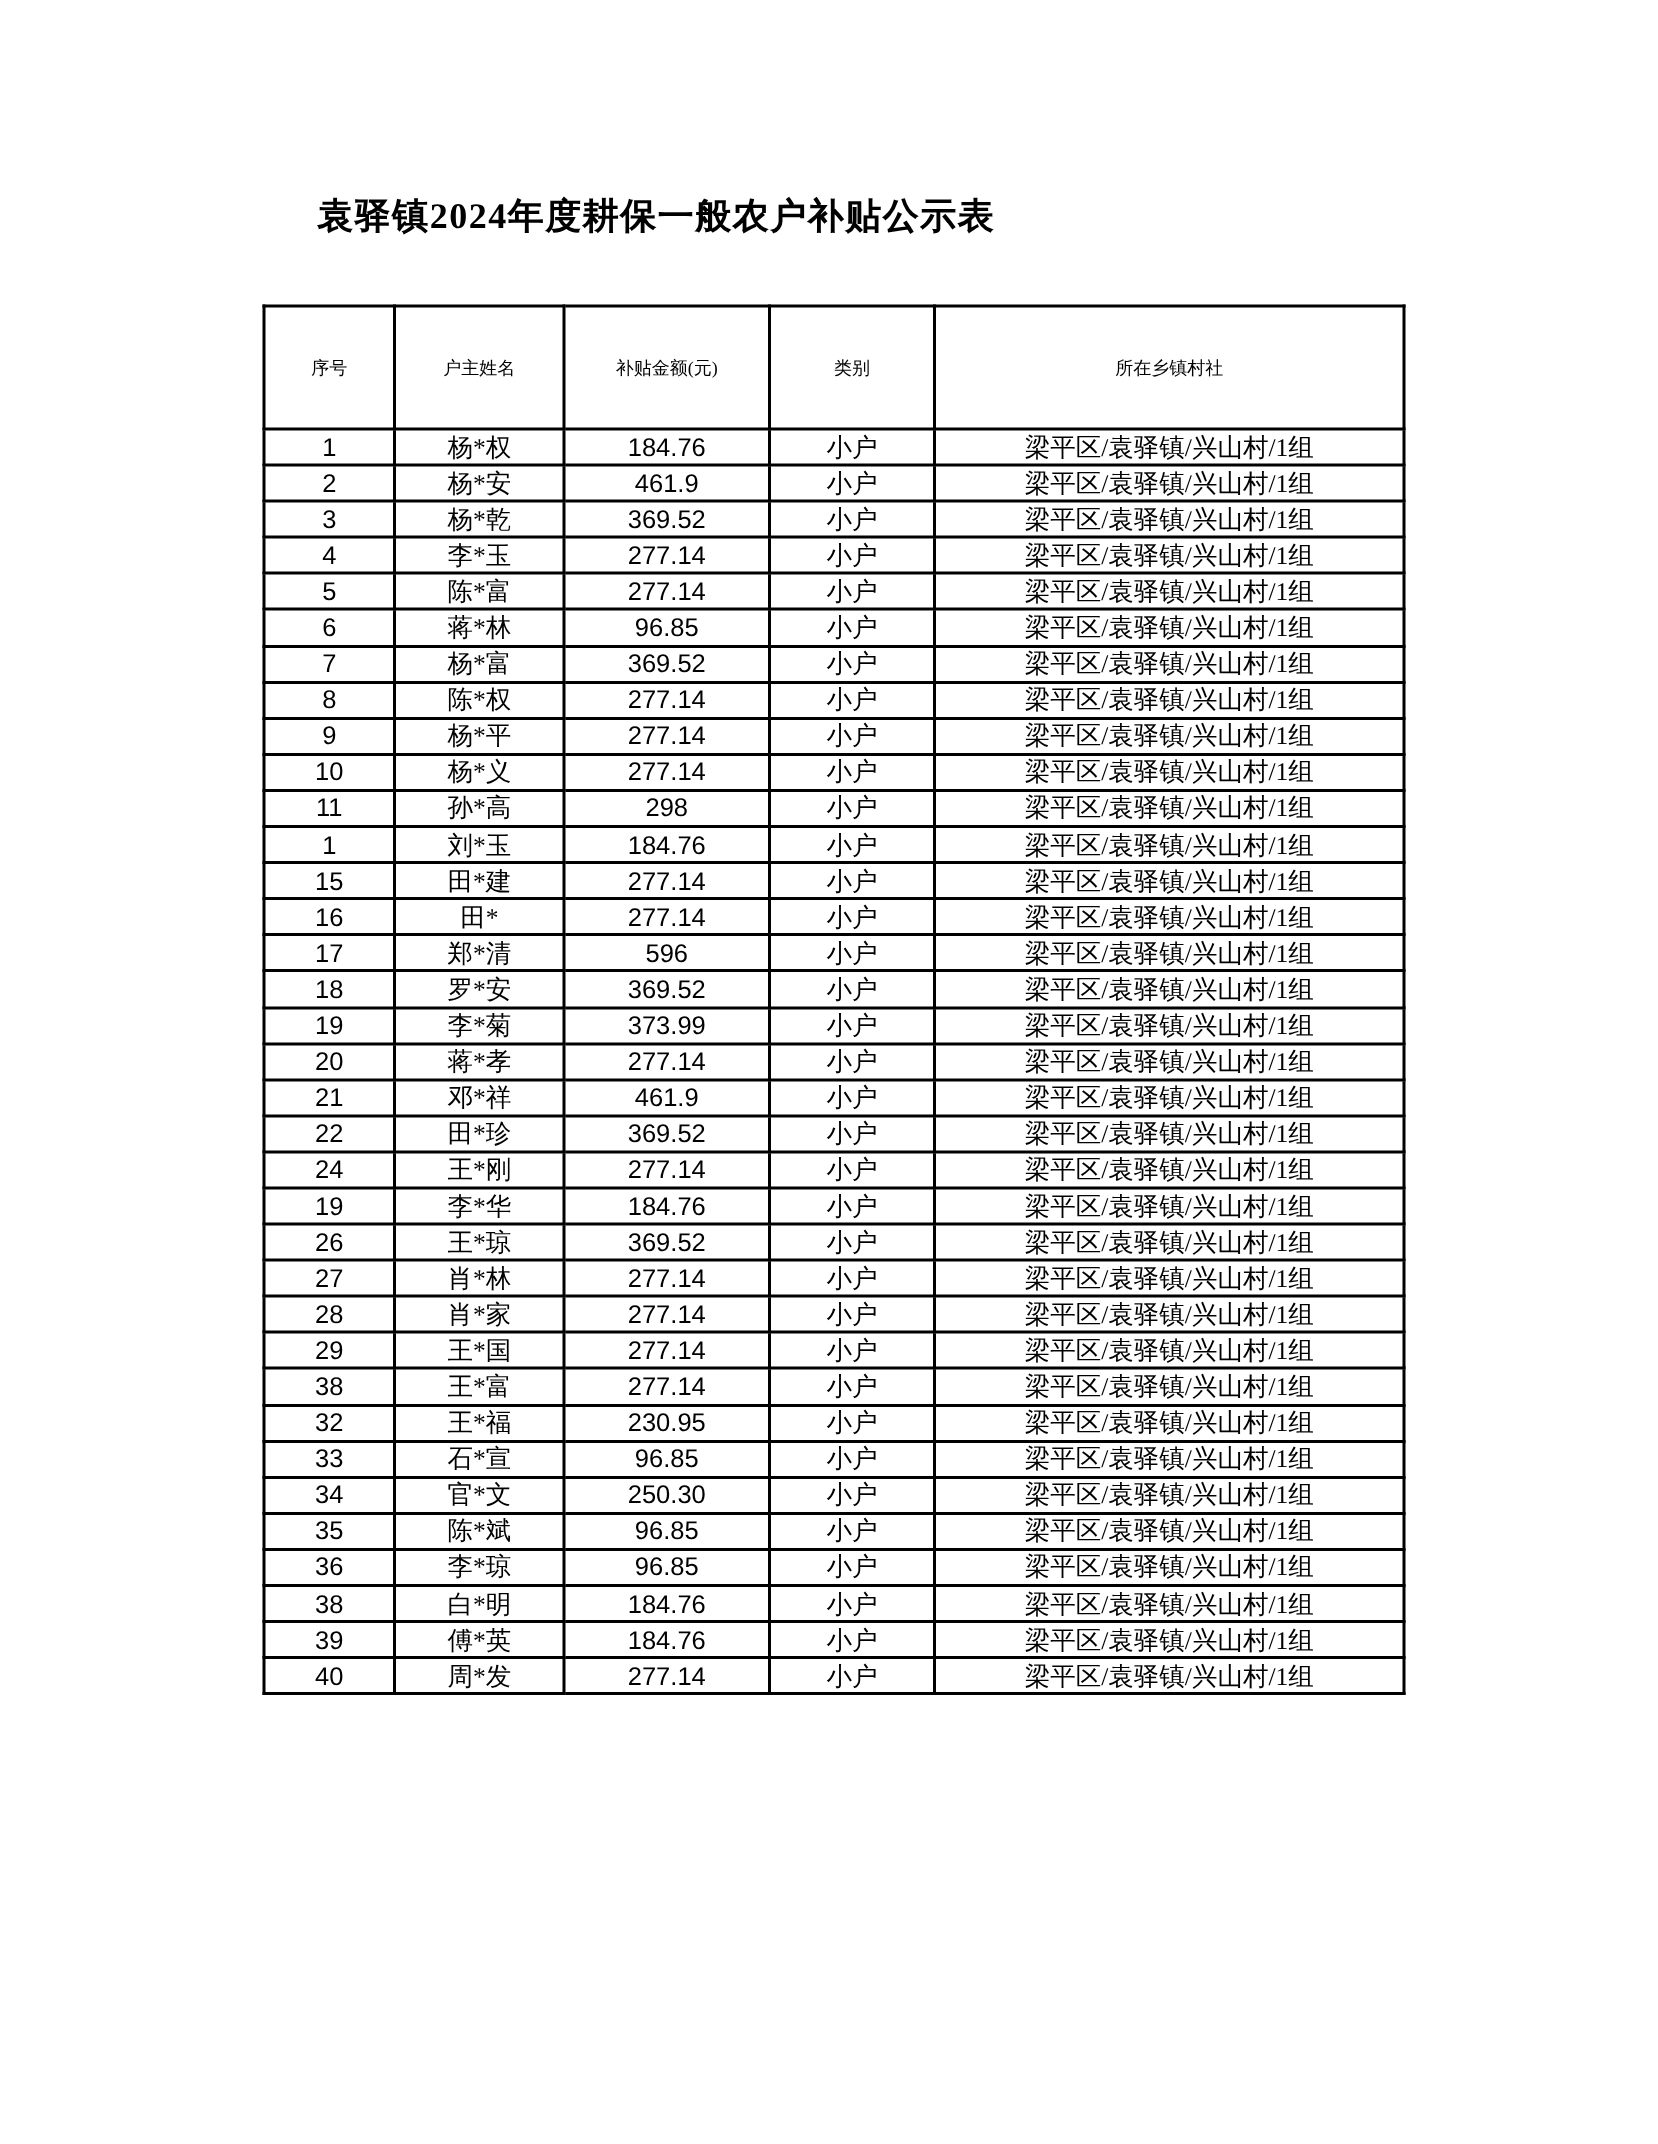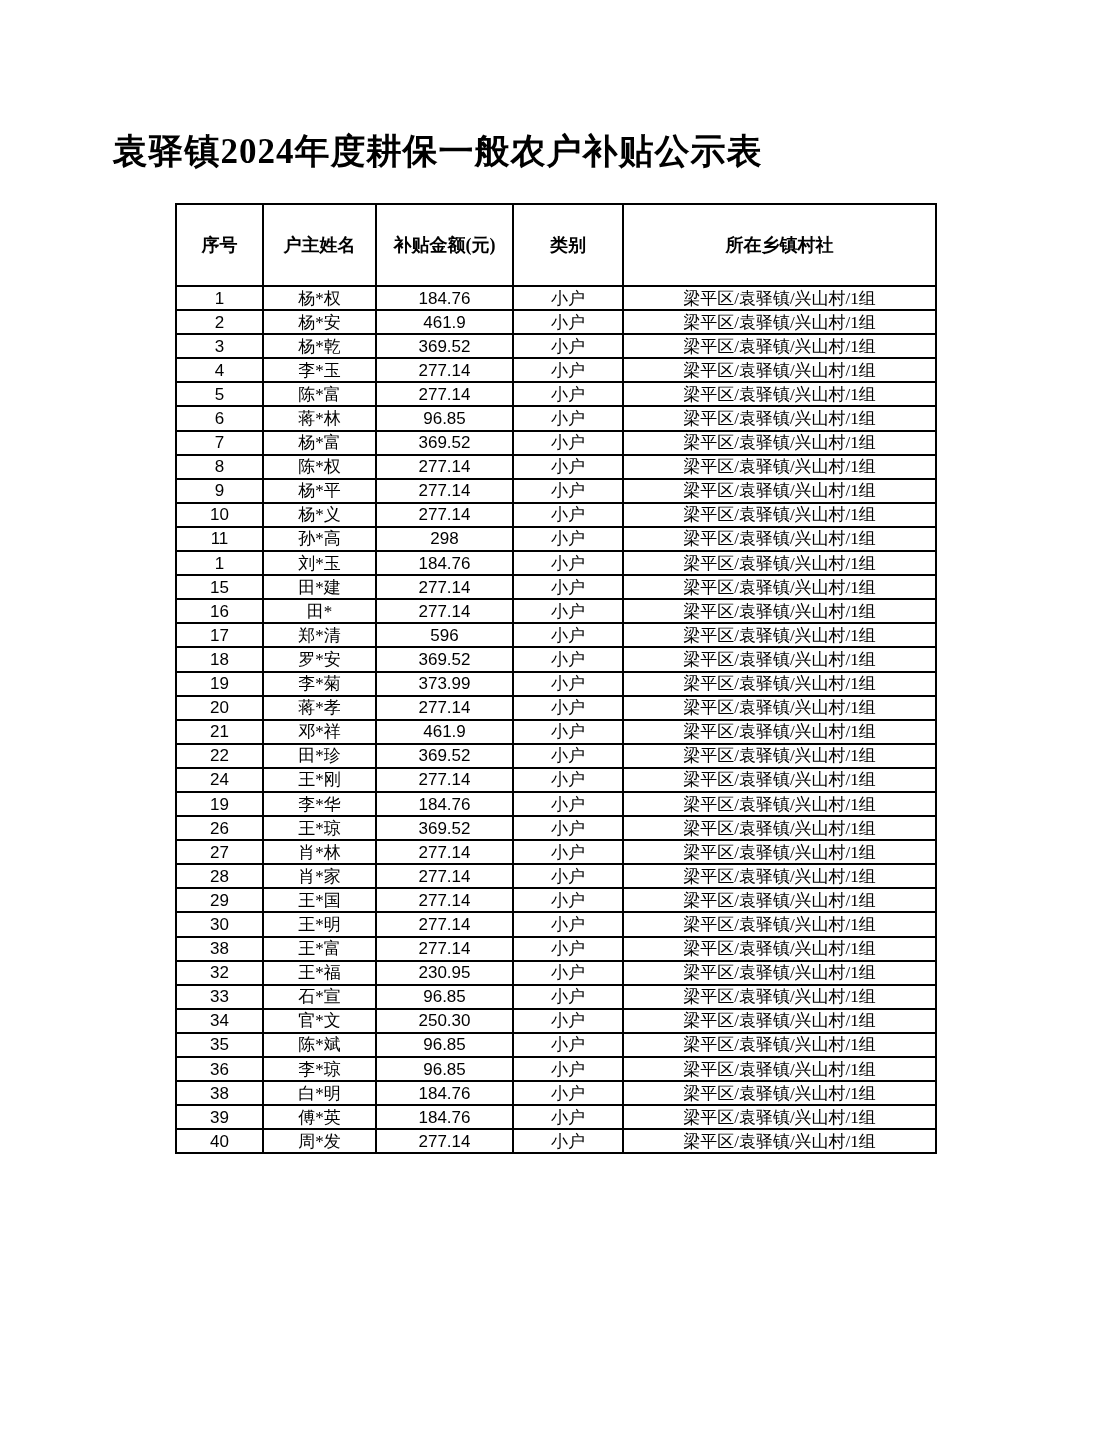--- a/index.html
+++ b/index.html
@@ -13,21 +13,21 @@
     position: relative;
     font-family: "Liberation Serif", "DejaVu Serif", serif;
     color: #000000;
   }
   .doc-title {
     position: absolute;
     top: 128px;
     left: 0;
     width: 875px;
     text-align: center;
-    font-size: 35px;
+    font-size: 24px;
     font-weight: bold;
     letter-spacing: 1px;
     font-family: "Liberation Serif", "DejaVu Serif", serif;
   }
   table.subsidy-table {
     position: absolute;
     top: 203px;
     left: 175px;
     width: 760px;
     border-collapse: collapse;
@@ -37,22 +37,22 @@
   table.subsidy-table td {
     border: 2px solid #000000;
     padding: 0 2px;
     text-align: center;
     vertical-align: middle;
     overflow: hidden;
     white-space: nowrap;
   }
   table.subsidy-table th {
     height: 80px;
-    font-size: 18px;
-    font-weight: bold;
+    font-size: 12px;
+    font-weight: normal;
     margin-left: 28px;
   }
   table.subsidy-table td {
     height: 22.1px;
     font-size: 17px;
     line-height: 1;
   }
   .col-index    { width: 87px; }
   .col-name     { width: 113px; }
   .col-amount   { width: 137px; }
@@ -265,27 +265,20 @@
         <td class="cell-location">梁平区/袁驿镇/兴山村/1组</td>
       </tr>
       <tr>
         <td class="cell-index">29</td>
         <td class="cell-name">王*国</td>
         <td class="cell-amount">277.14</td>
         <td class="cell-category">小户</td>
         <td class="cell-location">梁平区/袁驿镇/兴山村/1组</td>
       </tr>
       <tr>
-        <td class="cell-index">30</td>
-        <td class="cell-name">王*明</td>
-        <td class="cell-amount">277.14</td>
-        <td class="cell-category">小户</td>
-        <td class="cell-location">梁平区/袁驿镇/兴山村/1组</td>
-      </tr>
-      <tr>
         <td class="cell-index">38</td>
         <td class="cell-name">王*富</td>
         <td class="cell-amount">277.14</td>
         <td class="cell-category">小户</td>
         <td class="cell-location">梁平区/袁驿镇/兴山村/1组</td>
       </tr>
       <tr>
         <td class="cell-index">32</td>
         <td class="cell-name">王*福</td>
         <td class="cell-amount">230.95</td>

